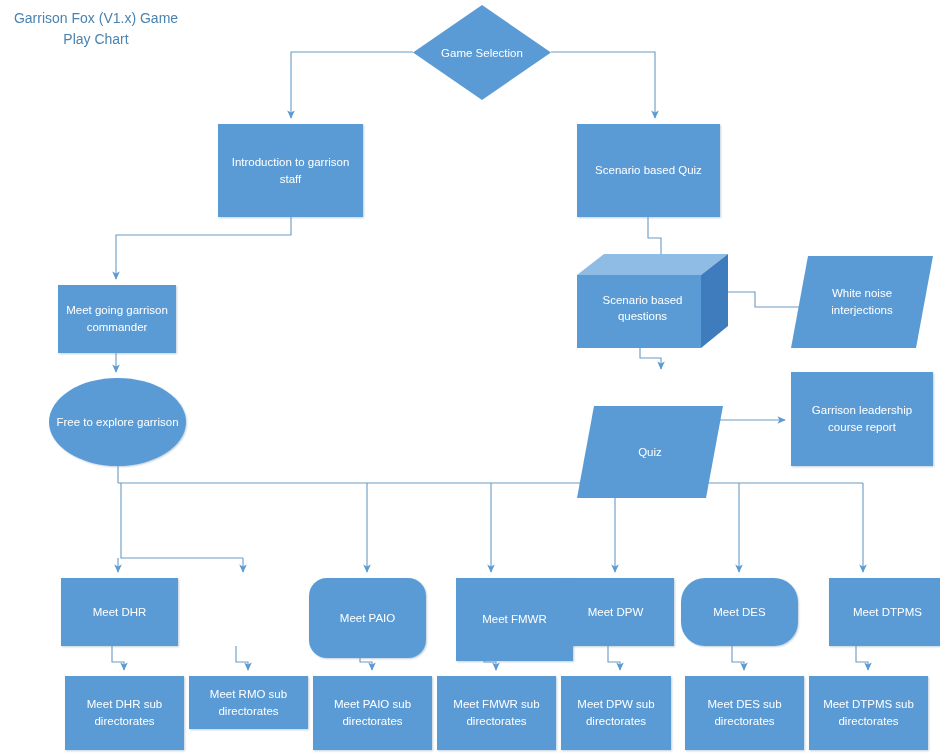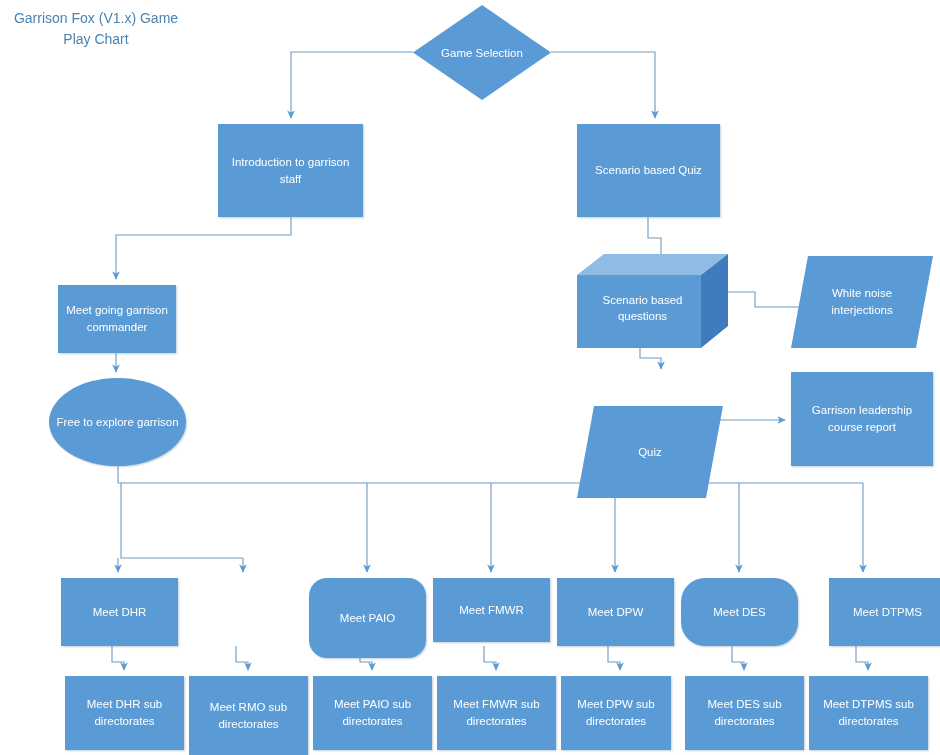--- a/index.html
+++ b/index.html
@@ -203,37 +203,37 @@
   <div class="node ellipse" style="left:49px; top:378px; width:137px; height:88px;">
     <span>Free to explore garrison</span>
   </div>
 
   <div class="node rect" style="left:61px;  top:578px; width:117px; height:68px;">
     <span>Meet DHR</span>
   </div>
   <div class="node rect" style="left:309px; top:578px; width:117px; height:80px;border-radius:18px;">
     <span>Meet PAIO</span>
   </div>
-  <div class="node rect" style="left:433px; top:578px; width:117px; height:64px;">
+  <div class="node rect" style="left:456px; top:578px; width:117px; height:83px;">
     <span>Meet FMWR</span>
   </div>
   <div class="node rect" style="left:557px; top:578px; width:117px; height:68px;">
     <span>Meet DPW</span>
   </div>
   <div class="node rect" style="left:681px; top:578px; width:117px; height:68px;border-radius:24px;">
     <span>Meet DES</span>
   </div>
   <div class="node rect" style="left:805px; top:578px; width:117px; height:68px;margin-left:24px;">
     <span>Meet DTPMS</span>
   </div>
 
   <div class="node rect" style="left:65px;  top:676px; width:119px; height:74px;">
     <span>Meet DHR sub directorates</span>
   </div>
-  <div class="node rect" style="left:189px; top:676px; width:119px; height:80px;">
+  <div class="node rect" style="left:189px; top:676px; width:119px; height:53px;">
     <span>Meet RMO sub directorates</span>
   </div>
   <div class="node rect" style="left:313px; top:676px; width:119px; height:74px;">
     <span>Meet PAIO sub directorates</span>
   </div>
   <div class="node rect" style="left:437px; top:676px; width:119px; height:74px;">
     <span>Meet FMWR sub directorates</span>
   </div>
   <div class="node rect" style="left:561px; top:676px; width:110px; height:74px;">
     <span>Meet DPW sub directorates</span>

